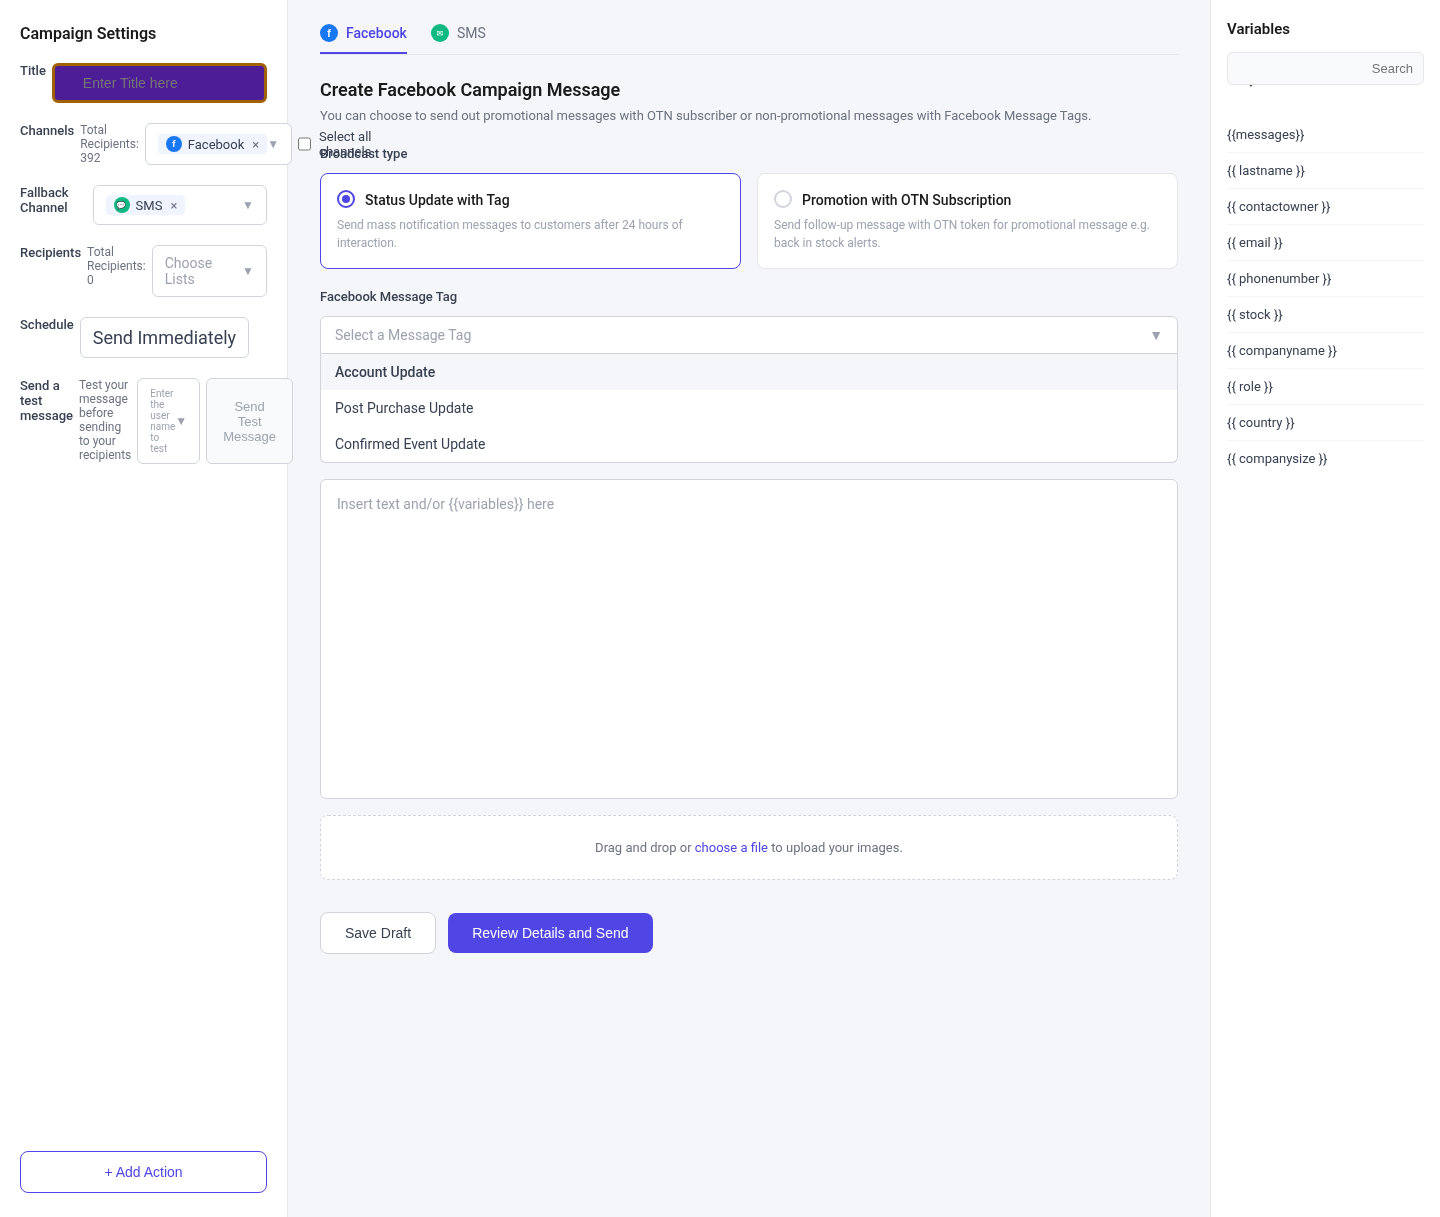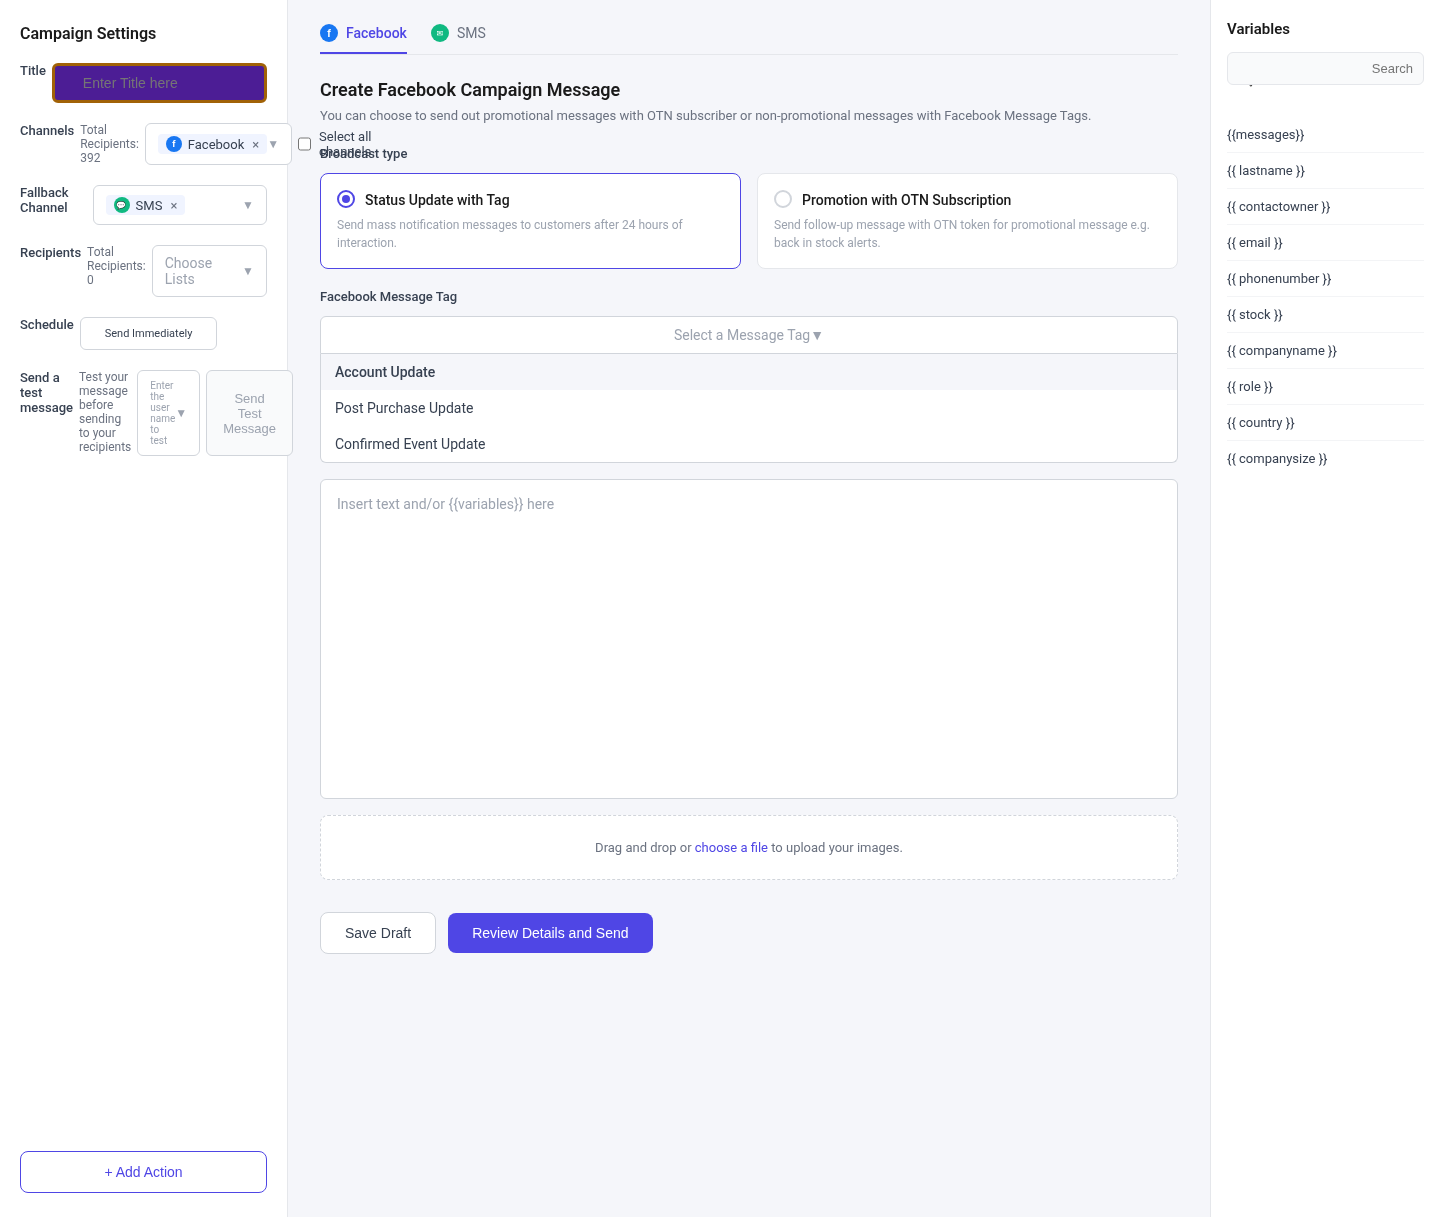--- a/index.html
+++ b/index.html
@@ -83,22 +83,22 @@
     }
     .chevron { color: #9ca3af; font-size: 12px; }
     .checkbox-row {
       display: flex; align-items: center; gap: 8px;
       font-size: 13px; color: #374151;
     }
     .checkbox-row input[type=checkbox] { width: 14px; height: 14px; }
     .schedule-box {
       border: 1px solid #d1d5db;
       border-radius: 6px;
-      padding: 9px 24px;
-      font-size: 11px;
+      padding: 9px 12px;
+      font-size: 18px;
       color: #374151;
       background: #fff;
     }
     .test-input-row {
       display: flex; align-items: center;
       border: 1px solid #d1d5db;
       border-radius: 6px;
       padding: 9px 12px;
       background: #fff;
       justify-content: space-between;
@@ -204,21 +204,21 @@
     .broadcast-card-desc { font-size: 12px; color: #9ca3af; line-height: 1.5; }
     
     .tag-section { margin-bottom: 16px; }
     .tag-dropdown-container { position: relative; }
     .tag-dropdown-trigger {
       width: 100%;
       border: 1px solid #d1d5db;
       border-radius: 6px 6px 0 0;
       padding: 10px 14px;
       background: #fff;
-      display: flex; align-items: center; justify-content: center;
+      display: flex; align-items: center; justify-content: space-between;
       cursor: pointer;
       font-size: 14px; color: #9ca3af;
     }
     .tag-dropdown-menu {
       border: 1px solid #d1d5db;
       border-top: none;
       border-radius: 0 0 6px 6px;
       background: #fff;
       overflow: hidden;
     }

